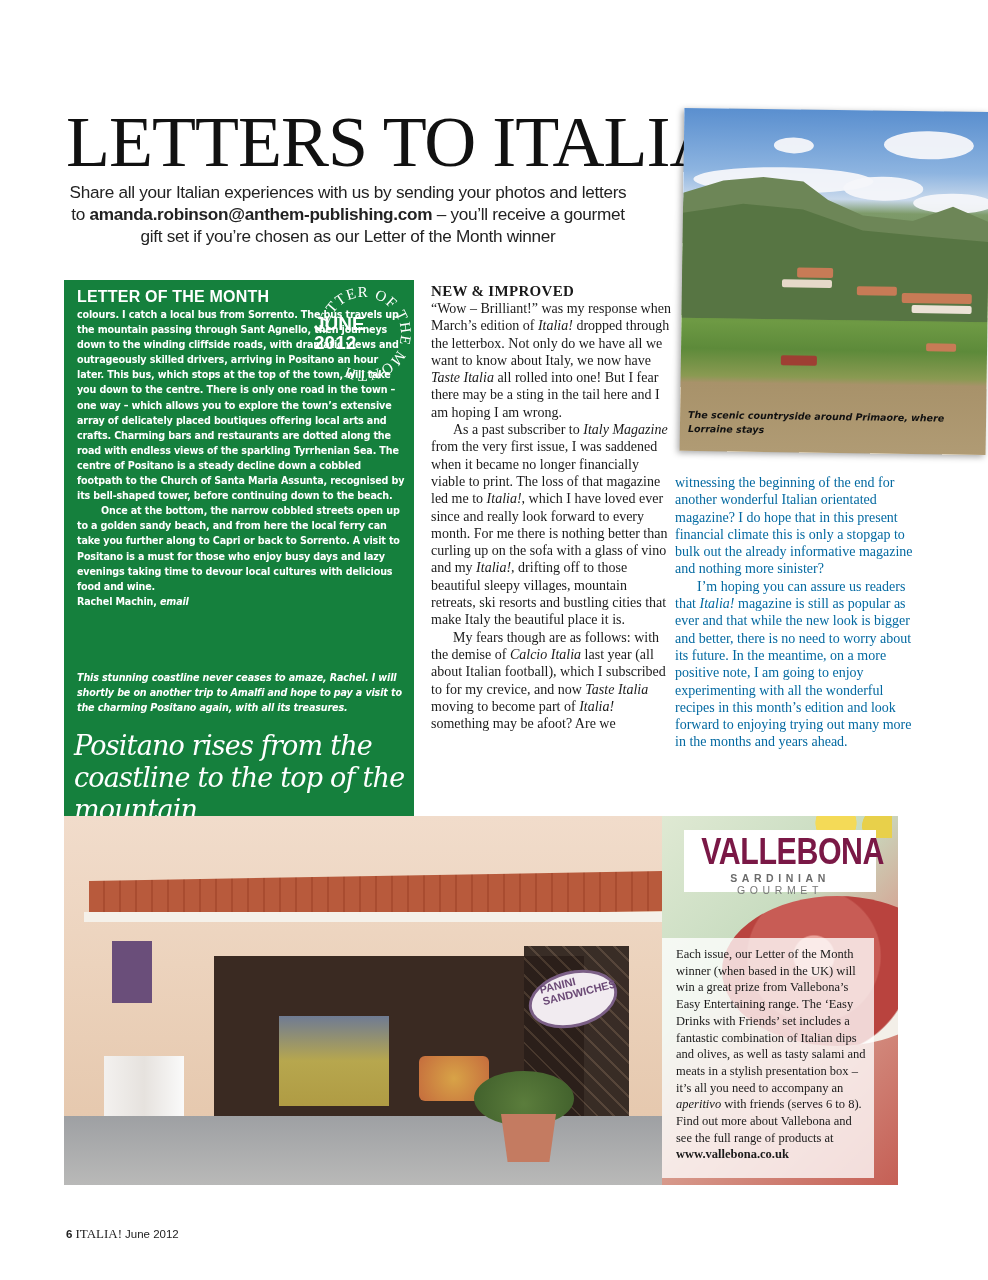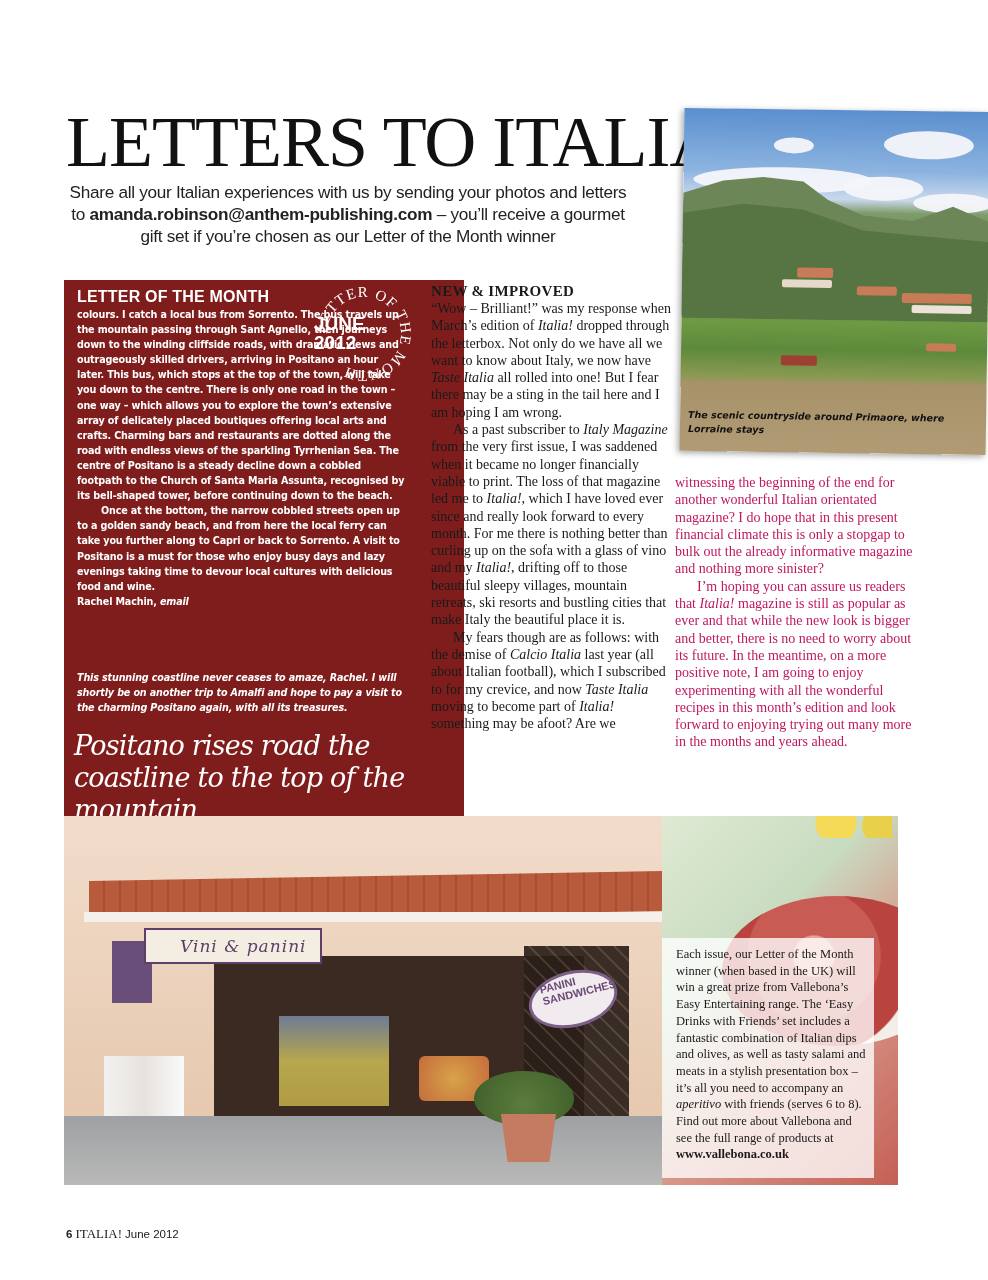--- a/index.html
+++ b/index.html
@@ -14,22 +14,22 @@
   }
   .intro {
     position: absolute; left: 68px; top: 181px; width: 560px;
     font-family: "Liberation Sans", sans-serif; font-size: 17.2px; line-height: 22px;
     color: #222; letter-spacing: -0.3px; text-align: center;
   }
   .intro b { font-weight: bold; }
 
   
   .lotm {
-    position: absolute; left: 64px; top: 280px; width: 400px; height: 536px;
-    background: #7f1d1d; color: #ffffff;
+    position: absolute; left: 64px; top: 280px; width: 350px; height: 536px;
+    background: #15803d; color: #ffffff;
     font-family: "DejaVu Sans", sans-serif;
   }
   .lotm-heading {
     position: absolute; left: 13px; top: 8px;
     font-family: "Liberation Sans", sans-serif; font-weight: bold;
     font-size: 16px; letter-spacing: 0.2px;
   }
   .lotm-body {
     position: absolute; left: 13px; top: 27px; width: 330px;
     font-size: 9.6px; line-height: 15.1px; font-weight: bold; letter-spacing: -0.15px;
@@ -59,21 +59,21 @@
     font-family: "Liberation Serif", serif; font-size: 14px; line-height: 17.3px; color: #1a1a1a;
   }
   .col-mid h3 {
     font-family: "Liberation Serif", serif; font-weight: bold; font-size: 15px; line-height: 18px;
     letter-spacing: 0.3px; margin-bottom: 0;
   }
   .col-mid p, .col-right p { margin: 0; }
   .col-mid p.indent, .col-right p.indent { text-indent: 22px; }
   .col-right {
     position: absolute; left: 675px; top: 474px; width: 240px;
-    font-family: "Liberation Serif", serif; font-size: 14px; line-height: 17.3px; color: #be185d;
+    font-family: "Liberation Serif", serif; font-size: 14px; line-height: 17.3px; color: #0369a1;
   }
 
   
   .photo-country {
     position: absolute; left: 682px; top: 110px; width: 306px; height: 343px;
     transform: rotate(0.8deg);
     box-shadow: -2px 2px 6px rgba(0,0,0,0.35);
     overflow: hidden;
     background: linear-gradient(180deg, #5a8fcf 0%, #8db4e0 18%, #c9d9ec 26%, #7e9b6a 30%, #5b7a45 48%, #6e9a44 62%, #5d8a3a 70%, #8a9a52 78%, #a8926a 80%, #b09b74 100%);
   }
@@ -197,21 +197,21 @@
     </div>
   </div>
 
   <div class="lotm-body">
     <p>colours. I catch a local bus from Sorrento. The bus travels up the mountain passing through Sant Agnello, then journeys down to the winding cliffside roads, with dramatic views and outrageously skilled drivers, arriving in Positano an hour later. This bus, which stops at the top of the town, will take you down to the centre. There is only one road in the town – one way – which allows you to explore the town’s extensive array of delicately placed boutiques offering local arts and crafts. Charming bars and restaurants are dotted along the road with endless views of the sparkling Tyrrhenian Sea. The centre of Positano is a steady decline down a cobbled footpath to the Church of Santa Maria Assunta, recognised by its bell-shaped tower, before continuing down to the beach.</p>
     <p class="indent">Once at the bottom, the narrow cobbled streets open up to a golden sandy beach, and from here the local ferry can take you further along to Capri or back to Sorrento. A visit to Positano is a must for those who enjoy busy days and lazy evenings taking time to devour local cultures with delicious food and wine.</p>
     <p><span>Rachel Machin,</span> <em>email</em></p>
   </div>
 
   <div class="lotm-reply">This stunning coastline never ceases to amaze, Rachel. I will shortly be on another trip to Amalfi and hope to pay a visit to the charming Positano again, with all its treasures.</div>
-  <div class="lotm-quote">Positano rises road the coastline to the top of the mountain</div>
+  <div class="lotm-quote">Positano rises from the coastline to the top of the mountain</div>
 </div>
 
 <div class="col-mid">
   <h3>NEW &amp; IMPROVED</h3>
   <p><span>“Wow – Brilliant!” was my response when March’s edition of </span><em>Italia!</em><span> dropped through the letterbox. Not only do we have all we want to know about Italy, we now have </span><em>Taste Italia</em><span> all rolled into one! But I fear there may be a sting in the tail here and I am hoping I am wrong.</span></p>
   <p class="indent"><span>As a past subscriber to </span><em>Italy Magazine</em><span> from the very first issue, I was saddened when it became no longer financially viable to print. The loss of that magazine led me to </span><em>Italia!</em><span>, which I have loved ever since and really look forward to every month. For me there is nothing better than curling up on the sofa with a glass of vino and my </span><em>Italia!</em><span>, drifting off to those beautiful sleepy villages, mountain retreats, ski resorts and bustling cities that make Italy the beautiful place it is.</span></p>
   <p class="indent"><span>My fears though are as follows: with the demise of </span><em>Calcio Italia</em><span> last year (all about Italian football), which I subscribed to for my crevice, and now </span><em>Taste Italia</em><span> moving to become part of </span><em>Italia!</em><span> something may be afoot? Are we</span></p>
 </div>
 
 <div class="col-right">
@@ -220,34 +220,37 @@
 </div>
 
 <div class="photo-shop">
   <div class="shop-wall"></div>
   <div class="shop-roof"></div>
   <div class="shop-roof-edge"></div>
   <div class="shop-dark"></div>
   <div class="goods"></div>
   <div class="gate"></div>
   <div class="shop-sign-side"></div>
-  <div class="shop-sign">Vini &amp; panini</div>
   <div class="panini-sign">
       <span class="panini-text">PANINI SANDWICHES</span>
     </div>
   <div class="produce"></div>
   <div class="clothes"></div>
   <div class="street"></div>
   <div class="plant"></div>
   <div class="pot"></div>
 </div>
 
 <div class="ad">
   <div class="flowers"></div>
   <div class="salami"></div>
+  <div class="ad-logo">
+    <span class="ad-logo-brand">VALLEBONA</span>
+    <div class="ad-logo-tag"><b>SARDINIAN</b> <span>GOURMET</span></div>
+  </div>
   <div class="ad-text">
     <span>Each issue, our Letter of the Month winner (when based in the UK) will win a great prize from Vallebona’s Easy Entertaining range. The ‘Easy Drinks with Friends’ set includes a fantastic combination of Italian dips and olives, as well as tasty salami and meats in a stylish presentation box – it’s all you need to accompany an </span><em>aperitivo</em><span> with friends (serves 6 to 8). Find out more about Vallebona and see the full range of products at </span><span class="ad-url">www.vallebona.co.uk</span>
   </div>
 </div>
 
 <div class="footer">
   <span class="num">6</span><span class="brand">ITALIA!</span><span>June 2012</span>
 </div>
 
 </body></html>

